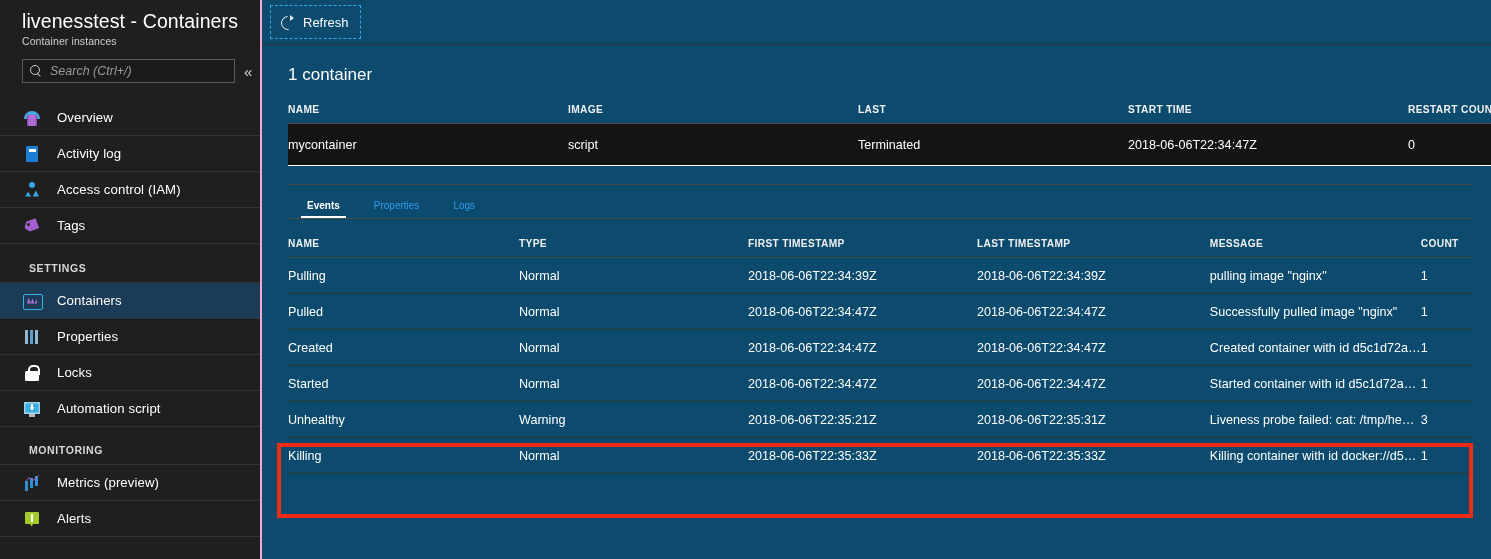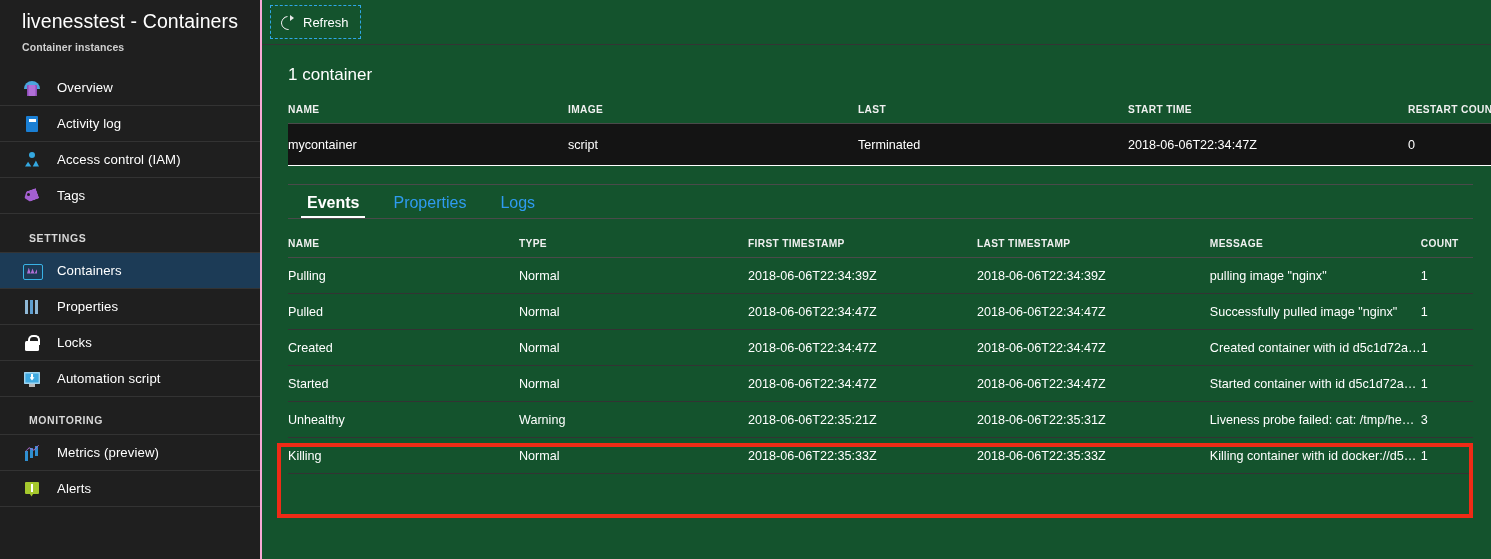--- a/index.html
+++ b/index.html
@@ -36,23 +36,23 @@
   }
   .blade-title {
     font-size: 19.5px;
     font-weight: 400;
     color: #ffffff;
     letter-spacing: 0.1px;
     line-height: 24px;
   }
   .blade-subtitle {
     font-size: 10.5px;
-    font-weight: 700;
+    font-weight: 400;
     color: #cfcfcf;
-    margin-top: 8px;
+    margin-top: 2px;
     letter-spacing: 0.1px;
   }
 
   .search-row {
     display: flex;
     align-items: center;
     margin-top: 12px;
     padding-left: 22px;
   }
   .search-box {
@@ -258,21 +258,21 @@
   .ic-alerts .tail{
     position:absolute; left:6px; top:13px;
     width:5px; height:4px; background:#a5c82d;
     clip-path: polygon(0 0, 100% 0, 50% 100%);
   }
 
   
   .right-pane {
     flex: 1;
     height: 559px;
-    background: #14532d;
+    background: #0c4a6e;
     position: relative;
     overflow: hidden;
   }
 
   .toolbar {
     height: 45px;
     border-bottom: 1px solid #343434;
     display: flex;
     align-items: center;
     padding-left: 8px;
@@ -368,21 +368,21 @@
   .tabs {
     display: flex;
     align-items: flex-end;
     margin-top: 18px;
     border-top: 1px solid #4a4a4a;
     border-bottom: 1px solid #4a4a4a;
     height: 35px;
     padding-top: 1px;
   }
   .tab {
-    font-size: 16px;
+    font-size: 10px;
     padding: 0 3px 7px 3px;
     margin-right: 28px;
     cursor: pointer;
     position: relative;
     color: #2f9bf0;
     line-height: 1;
     align-self: flex-end;
   }
   .tab:first-child { margin-left: 16px; }
   .tab.active {
@@ -437,20 +437,27 @@
 
 <div class="app">
 
   <div class="left-pane">
 
     <div class="blade-title-wrap">
       <div class="blade-title">livenesstest - Containers</div>
       <div class="blade-subtitle">Container instances</div>
     </div>
 
+    <div class="search-row">
+      <div class="search-box">
+        <span class="search-icon"></span>
+        <input class="search-input" type="text" placeholder="Search (Ctrl+/)" style="">
+      </div>
+      <span class="collapse-btn">«</span>
+    </div>
 
     <div class="nav-list">
 
       <div class="nav-item">
         <span class="nav-icon ic-overview"></span>
         <span class="nav-label">Overview</span>
       </div>
 
       <div class="nav-item">
         <span class="nav-icon ic-activity"></span>

